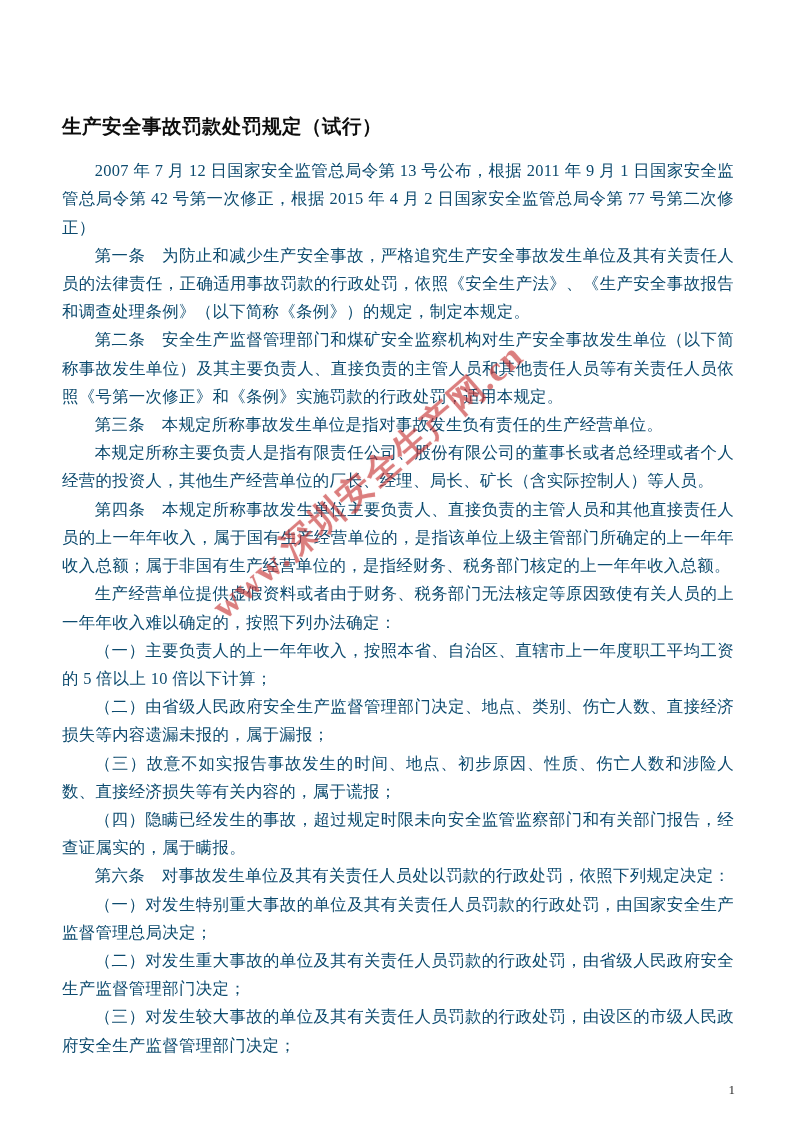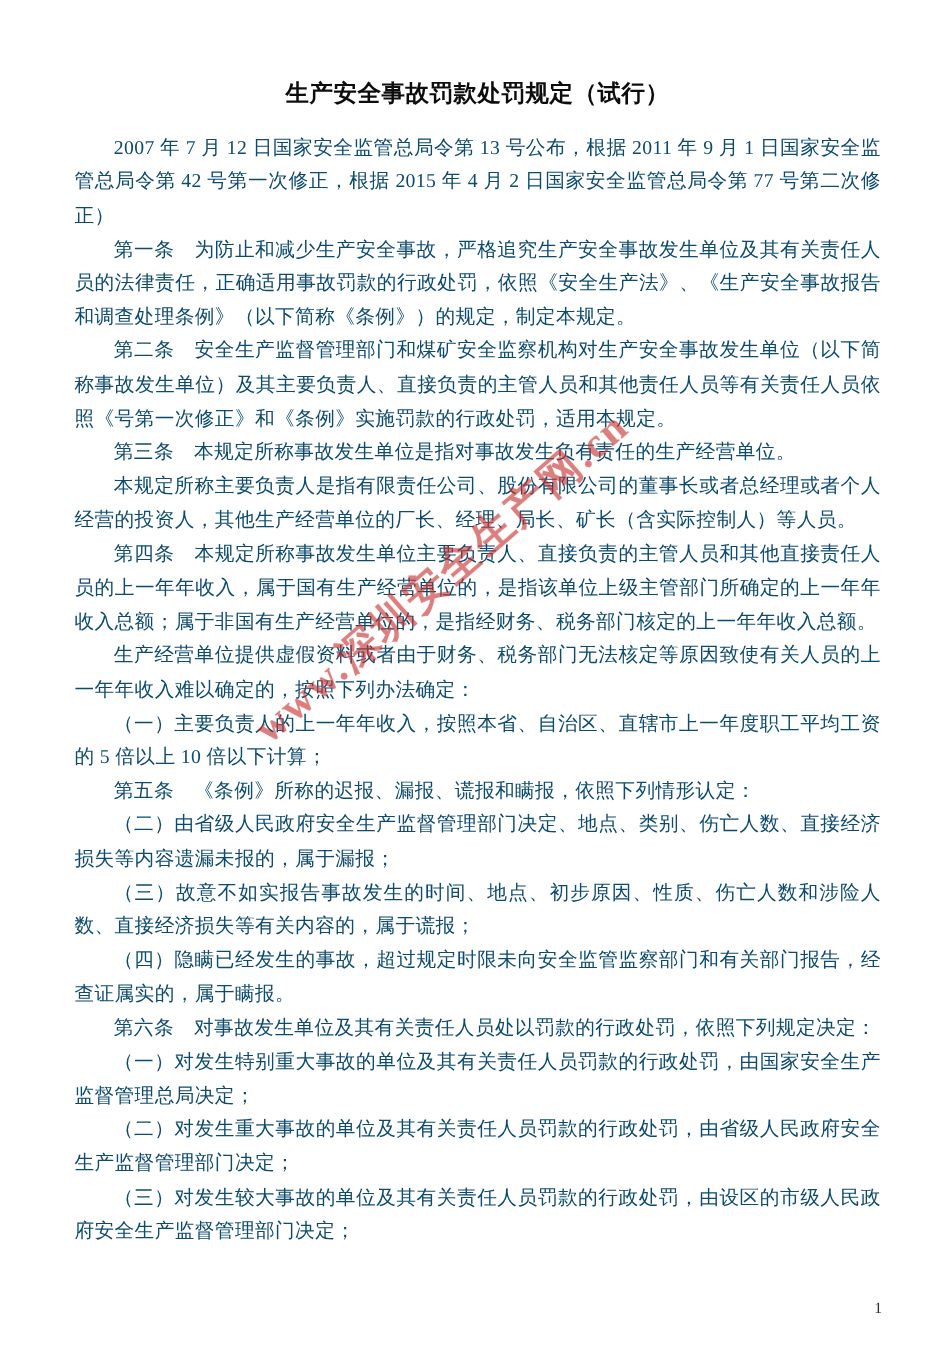--- a/index.html
+++ b/index.html
@@ -20,26 +20,25 @@
     box-sizing: border-box;
   }
   .content {
     position: absolute;
     left: 62px;
     top: 0;
     width: 672px;
     height: 1122px;
   }
   .doc-title {
-    text-align: center;
     font-size: 19.5px;
     font-weight: bold;
     letter-spacing: 0.5px;
     margin: 0;
-    padding-top: 64px;
+    padding-top: 112px;
     line-height: 1.5;
     color: #0d0d0d;
   }
   .body-text {
     margin-top: 16px;
   }
   p.para {
     margin: 0;
     font-size: 16.4px;
     line-height: 28.2px;
@@ -99,21 +98,20 @@
 
     <div class="body-text">
       <p class="para">2007 年 7 月 12 日国家安全监管总局令第 13 号公布，根据 2011 年 9 月 1 日国家安全监管总局令第 42 号第一次修正，根据 2015 年 4 月 2 日国家安全监管总局令第 77 号第二次修正）</p>
       <p class="para">第一条　为防止和减少生产安全事故，严格追究生产安全事故发生单位及其有关责任人员的法律责任，正确适用事故罚款的行政处罚，依照《安全生产法》、《生产安全事故报告和调查处理条例》（以下简称《条例》）的规定，制定本规定。</p>
       <p class="para">第二条　安全生产监督管理部门和煤矿安全监察机构对生产安全事故发生单位（以下简称事故发生单位）及其主要负责人、直接负责的主管人员和其他责任人员等有关责任人员依照《号第一次修正》和《条例》实施罚款的行政处罚，适用本规定。</p>
       <p class="para">第三条　本规定所称事故发生单位是指对事故发生负有责任的生产经营单位。</p>
       <p class="para">本规定所称主要负责人是指有限责任公司、股份有限公司的董事长或者总经理或者个人经营的投资人，其他生产经营单位的厂长、经理、局长、矿长（含实际控制人）等人员。</p>
       <p class="para">第四条　本规定所称事故发生单位主要负责人、直接负责的主管人员和其他直接责任人员的上一年年收入，属于国有生产经营单位的，是指该单位上级主管部门所确定的上一年年收入总额；属于非国有生产经营单位的，是指经财务、税务部门核定的上一年年收入总额。</p>
       <p class="para">生产经营单位提供虚假资料或者由于财务、税务部门无法核定等原因致使有关人员的上一年年收入难以确定的，按照下列办法确定：</p>
       <p class="para">（一）主要负责人的上一年年收入，按照本省、自治区、直辖市上一年度职工平均工资的 5 倍以上 10 倍以下计算；</p>
-      <p class="para">第五条　《条例》所称的迟报、漏报、谎报和瞒报，依照下列情形认定：</p>
       <p class="para">（二）由省级人民政府安全生产监督管理部门决定、地点、类别、伤亡人数、直接经济损失等内容遗漏未报的，属于漏报；</p>
       <p class="para">（三）故意不如实报告事故发生的时间、地点、初步原因、性质、伤亡人数和涉险人数、直接经济损失等有关内容的，属于谎报；</p>
       <p class="para">（四）隐瞒已经发生的事故，超过规定时限未向安全监管监察部门和有关部门报告，经查证属实的，属于瞒报。</p>
       <p class="para">第六条　对事故发生单位及其有关责任人员处以罚款的行政处罚，依照下列规定决定：</p>
       <p class="para">（一）对发生特别重大事故的单位及其有关责任人员罚款的行政处罚，由国家安全生产监督管理总局决定；</p>
       <p class="para">（二）对发生重大事故的单位及其有关责任人员罚款的行政处罚，由省级人民政府安全生产监督管理部门决定；</p>
       <p class="para">（三）对发生较大事故的单位及其有关责任人员罚款的行政处罚，由设区的市级人民政府安全生产监督管理部门决定；</p>
 
     </div>
 

